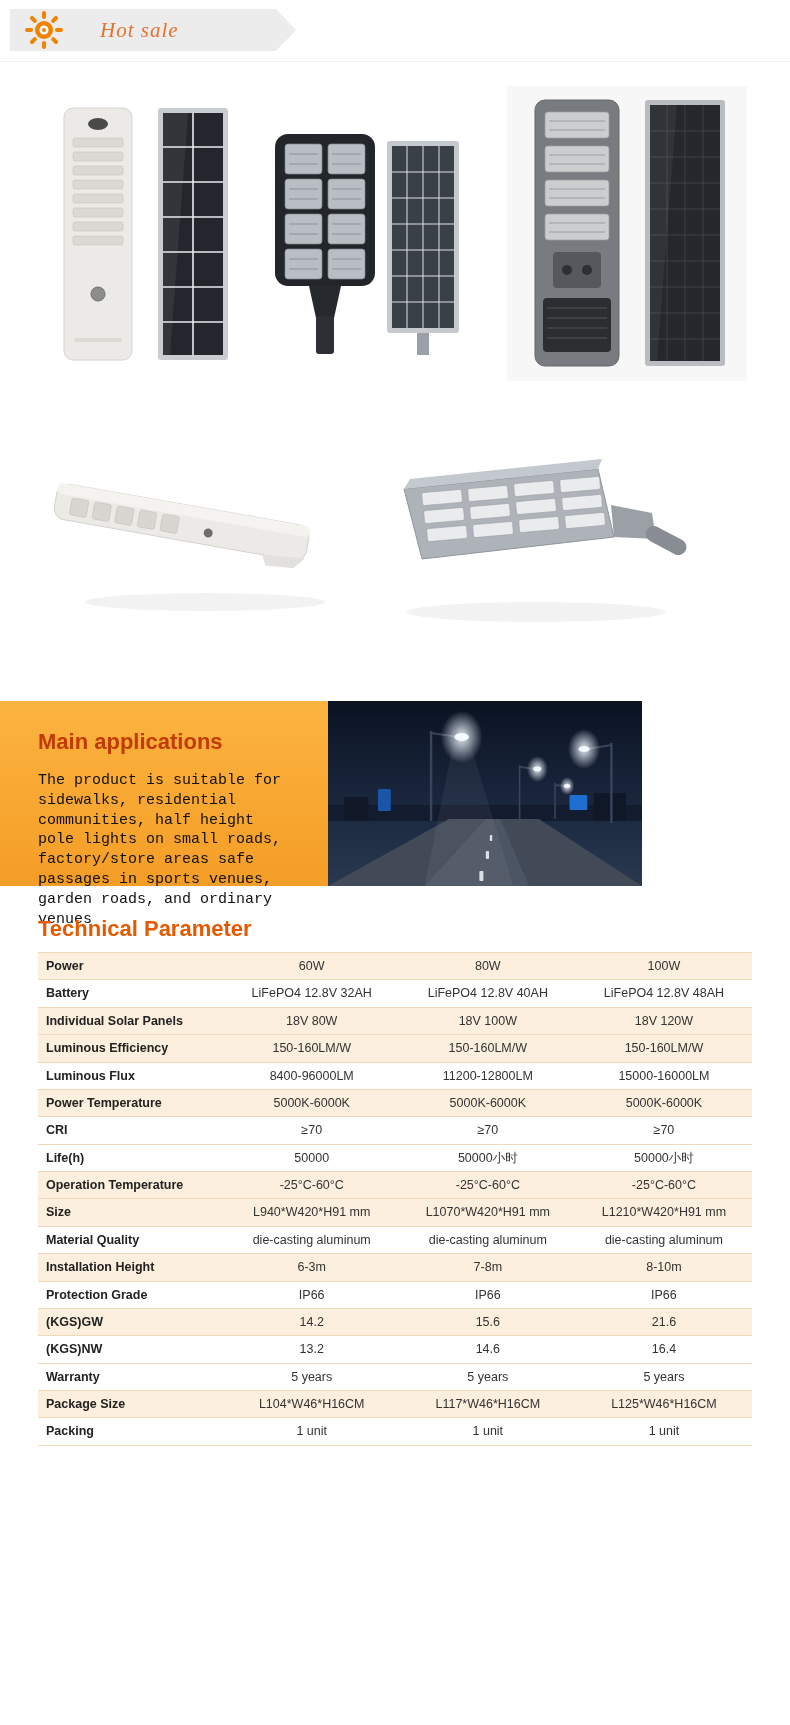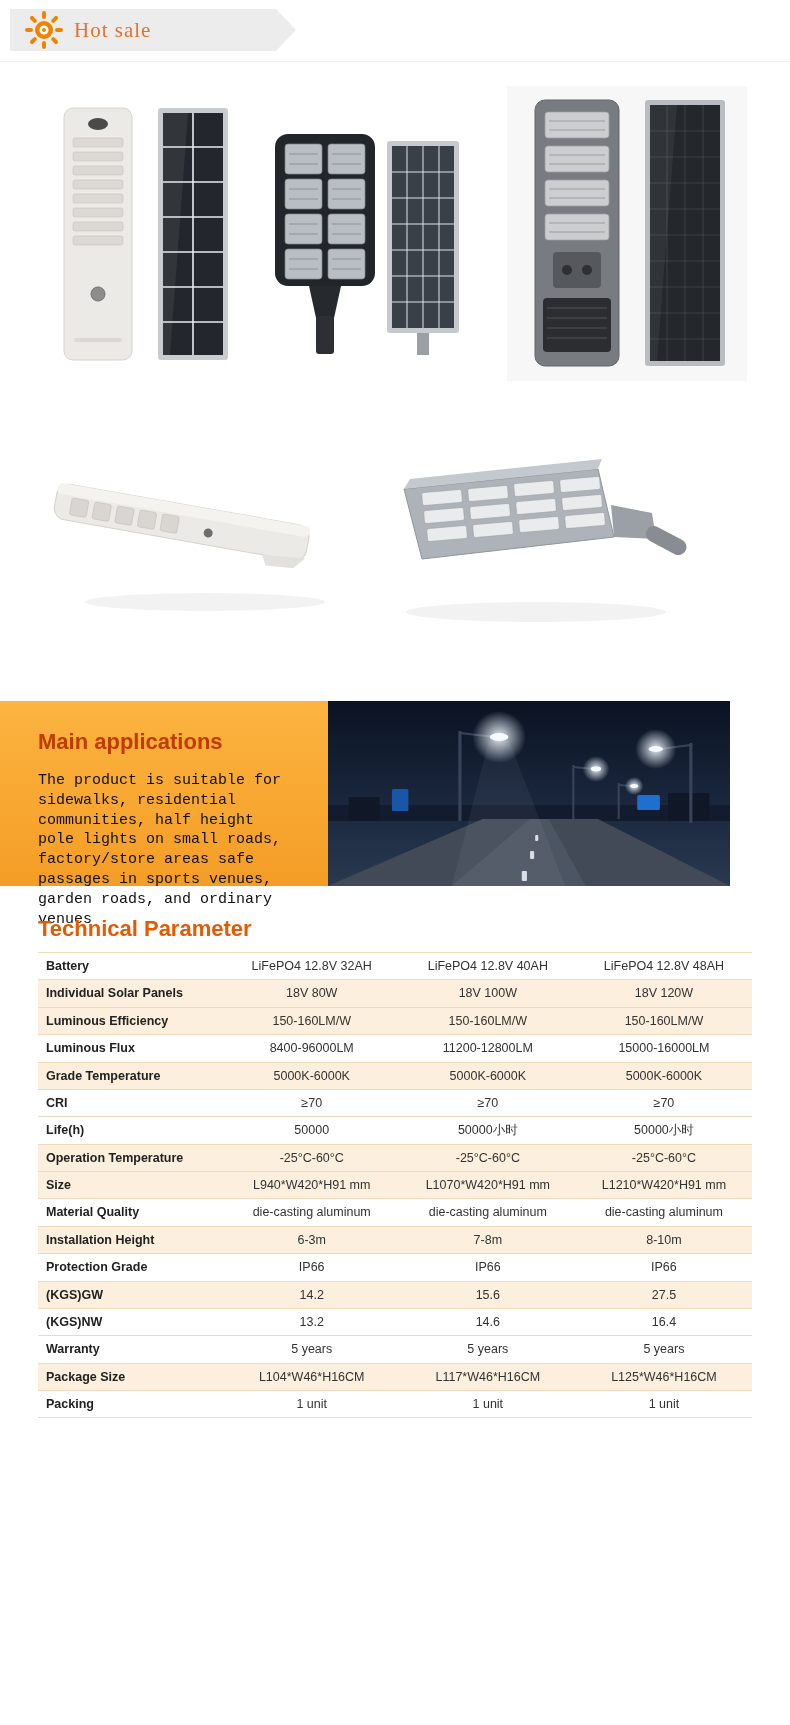--- a/index.html
+++ b/index.html
@@ -10,36 +10,36 @@
   }
   
   .header { position: relative; height: 62px; border-bottom: 1px solid #f1f1f1; }
   .ribbon {
     position: absolute; left: 10px; top: 9px; width: 286px; height: 42px;
     background: #ececec;
     clip-path: polygon(0 0, calc(100% - 20px) 0, 100% 50%, calc(100% - 20px) 100%, 0 100%);
     display: flex; align-items: center; padding-left: 14px;
   }
   .ribbon-title {
-    font-family: "Liberation Serif", serif; 
-    font-size: 21px; color: #e4722c; letter-spacing: 1px; margin-left: 10px;
+    font-family: "Liberation Serif", serif; font-style: italic;
+    font-size: 21px; color: #e4722c; letter-spacing: 1px; margin-left: 36px;
   }
   .sun-icon { width: 40px; height: 40px; display: block; }
   
   .gallery-row-1 { display: flex; padding: 0 30px; margin-top: 24px; }
   .gallery-row-2 { display: flex; padding: 0 30px; margin-top: 16px; }
   .img-box { background: #fff; overflow: hidden; }
   .img-box svg { display: block; }
   .g1a { width: 215px; height: 295px; }
   .g1b { width: 212px; height: 295px; margin-left: 12px; }
   .g1c { width: 240px; height: 295px; margin-left: 38px; }
   .g2a { width: 310px; height: 270px; }
   .g2b { width: 345px; height: 270px; margin-left: 16px; }
   
-  .apps { display: flex; margin-top: 34px; height: 185px; width: 730px; }
+  .apps { display: flex; margin-top: 34px; height: 185px; width: 642px; }
   .apps-left {
     width: 328px; height: 100%;
     background: linear-gradient(180deg, #fcb440, #f49d26);
     padding: 28px 30px 0 38px;
   }
   .apps-title { font-size: 22px; font-weight: bold; color: #c13a00; margin-bottom: 16px; }
   .apps-body { font-size: 15px; line-height: 1.32; color: #111; max-width: 252px; font-family: Liberation Mono, monospace; }
   .apps-photo { flex: 1; height: 100%; }
   .apps-photo svg { display: block; width: 100%; height: 100%; }
   
@@ -317,20 +317,26 @@
       <rect x="300" y="94" width="22" height="15" rx="1.5" fill="#1f6fd0"></rect>
       <rect x="62" y="88" width="16" height="22" rx="1.5" fill="#1a56a8"></rect>
       <polygon points="156,40 120,185 230,185 176,40" fill="#ffffff" opacity="0.05"></polygon>
     </svg>
   </div>
 </div>
 
 <div class="tech-title">Technical Parameter</div>
 <table class="spec">
   <tbody>
+      <tr class="stripe">
+        <td class="label">Power</td>
+        <td class="value">60W</td>
+        <td class="value">80W</td>
+        <td class="value">100W</td>
+      </tr>
       <tr>
         <td class="label">Battery</td>
         <td class="value">LiFePO4 12.8V 32AH</td>
         <td class="value">LiFePO4 12.8V 40AH</td>
         <td class="value">LiFePO4 12.8V 48AH</td>
       </tr>
       <tr class="stripe">
         <td class="label">Individual Solar Panels</td>
         <td class="value">18V 80W</td>
         <td class="value">18V 100W</td>
@@ -342,21 +348,21 @@
         <td class="value">150-160LM/W</td>
         <td class="value">150-160LM/W</td>
       </tr>
       <tr>
         <td class="label">Luminous Flux</td>
         <td class="value">8400-96000LM</td>
         <td class="value">11200-12800LM</td>
         <td class="value">15000-16000LM</td>
       </tr>
       <tr class="stripe">
-        <td class="label">Grade Temperature</td>
+        <td class="label">Power Temperature</td>
         <td class="value">5000K-6000K</td>
         <td class="value">5000K-6000K</td>
         <td class="value">5000K-6000K</td>
       </tr>
       <tr>
         <td class="label">CRI</td>
         <td class="value">≥70</td>
         <td class="value">≥70</td>
         <td class="value">≥70</td>
       </tr>
@@ -393,21 +399,21 @@
       <tr>
         <td class="label">Protection Grade</td>
         <td class="value">IP66</td>
         <td class="value">IP66</td>
         <td class="value">IP66</td>
       </tr>
       <tr class="stripe">
         <td class="label">(KGS)GW</td>
         <td class="value">14.2</td>
         <td class="value">15.6</td>
-        <td class="value">27.5</td>
+        <td class="value">21.6</td>
       </tr>
       <tr>
         <td class="label">(KGS)NW</td>
         <td class="value">13.2</td>
         <td class="value">14.6</td>
         <td class="value">16.4</td>
       </tr>
       <tr>
         <td class="label">Warranty</td>
         <td class="value">5 years</td>

